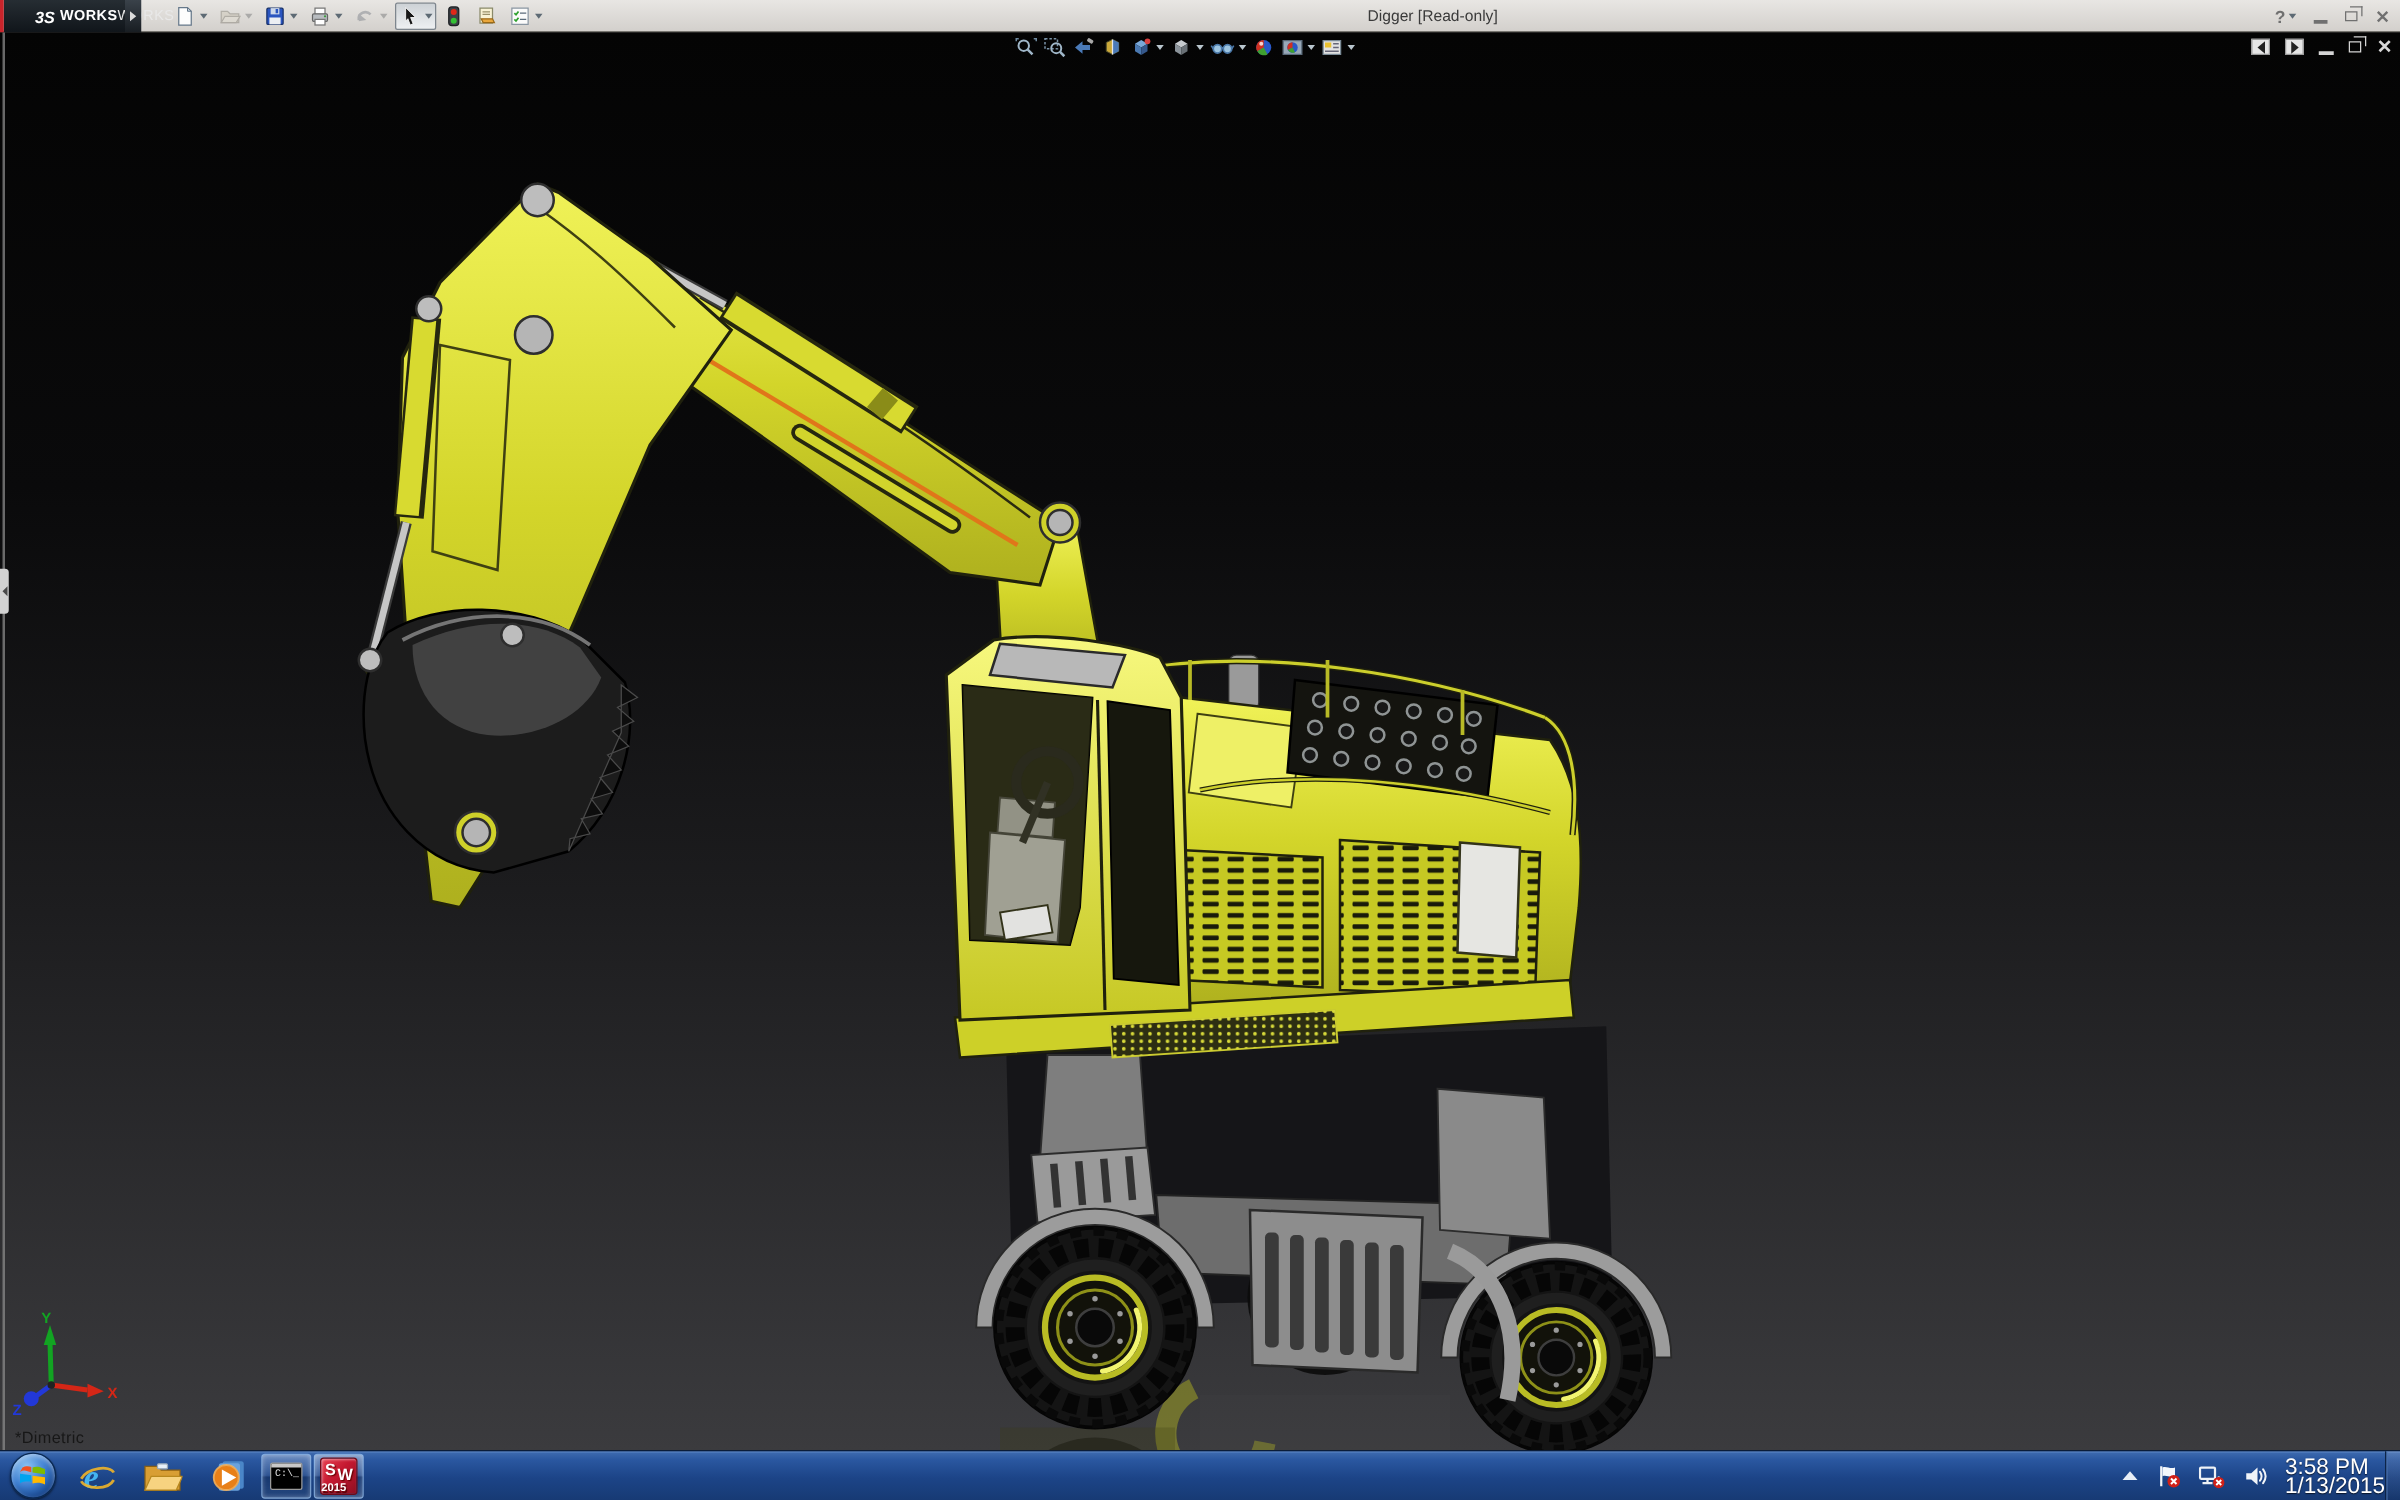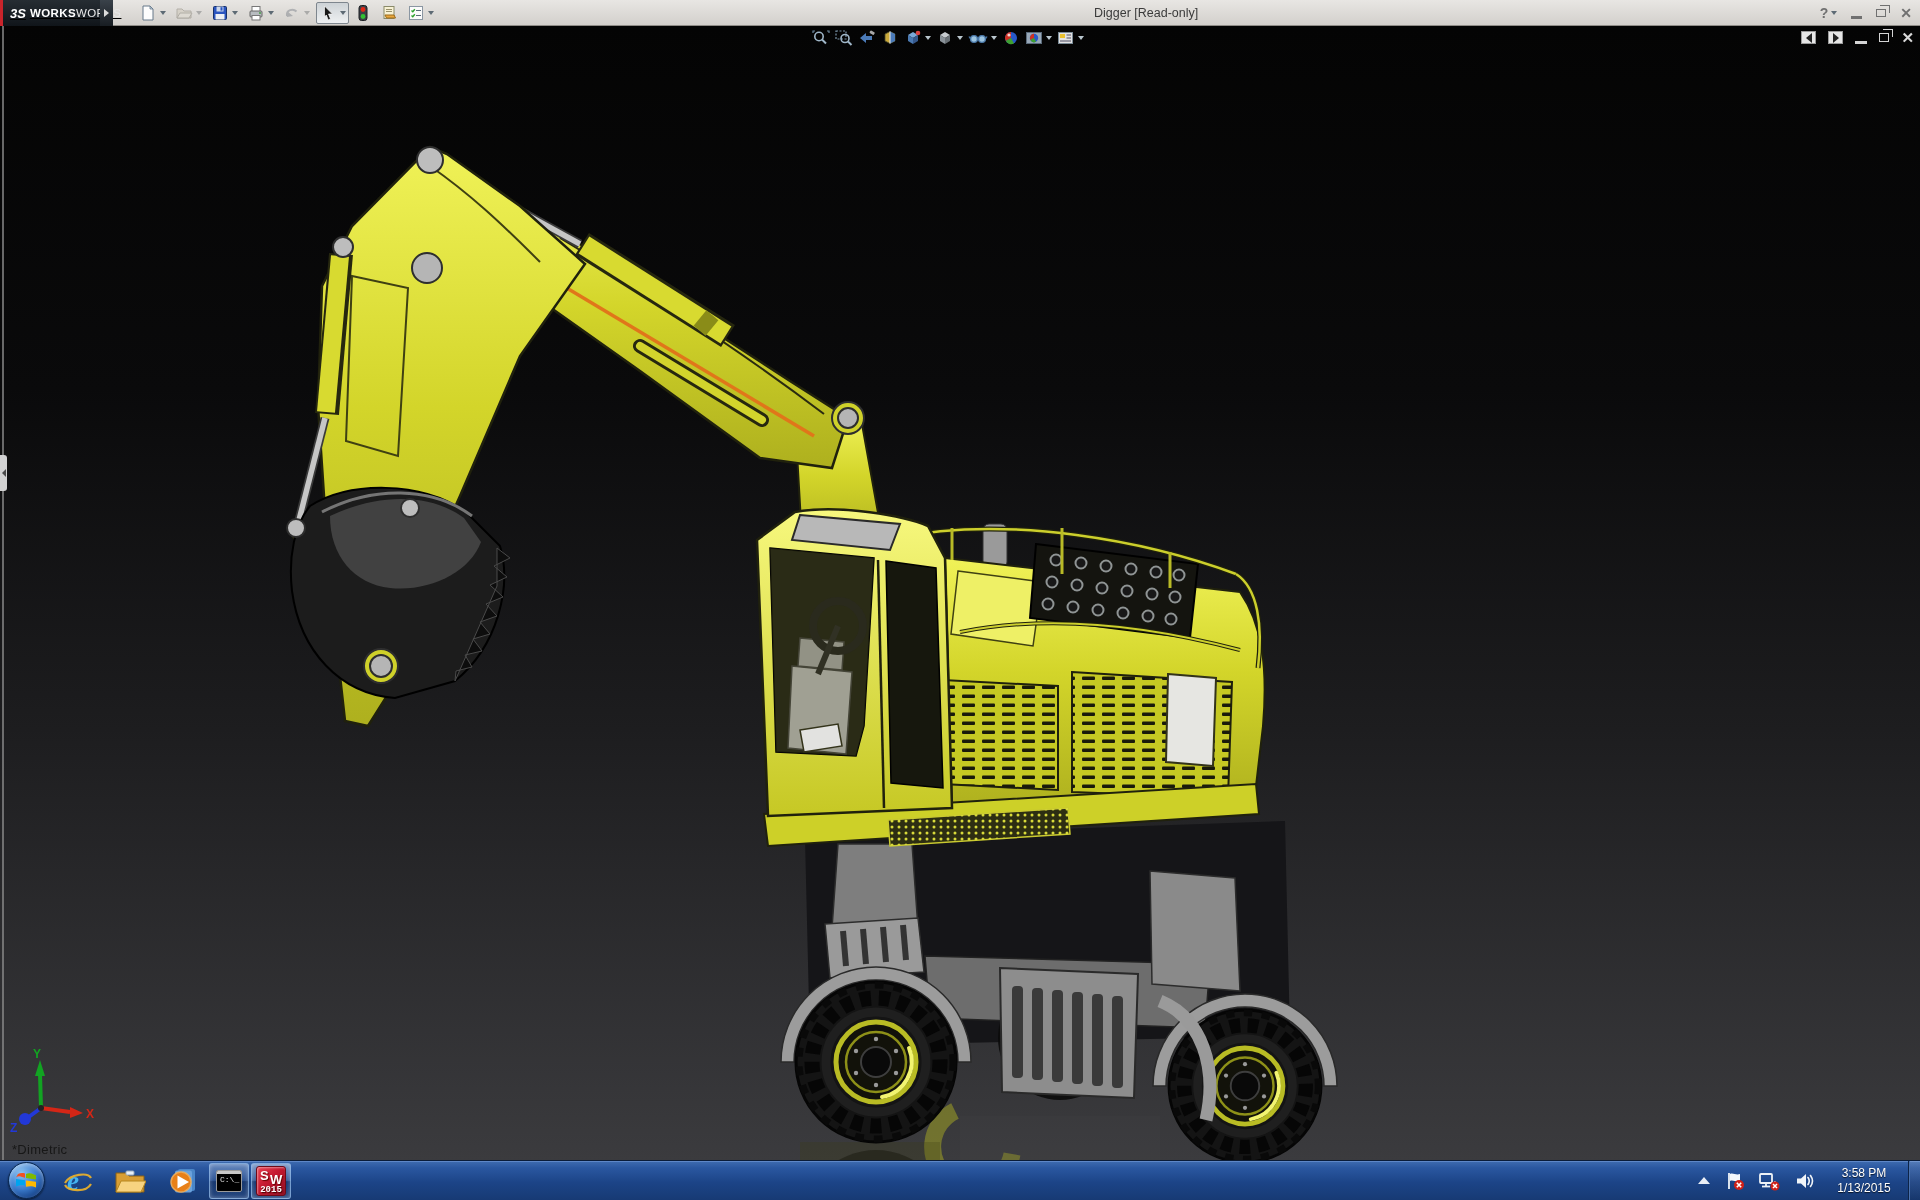--- a/index.html
+++ b/index.html
@@ -4,21 +4,21 @@
 <style>
   * { margin:0; padding:0; box-sizing:border-box; }
   html,body { width:1920px; height:1200px; overflow:hidden; background:#000;
     font-family:"Liberation Sans", sans-serif; }
 
   
   #titlebar { position:absolute; top:0; left:0; width:1920px; height:26px;
     background:linear-gradient(#e8e6e3,#d3d0cc); border-bottom:1px solid #8f8c87; }
   #brand { position:absolute; left:0; top:0; height:26px; width:100px;
     background:linear-gradient(#262d33,#10151a); display:flex; align-items:center;
-    padding-left:7px; border-left:3px solid #c9242b;text-decoration:underline; }
+    padding-left:25px; border-left:3px solid #c9242b; }
   #brand .mark { color:#fff; font-weight:bold; font-style:italic; font-size:13px; margin-right:4px; }
   #brand .b1 { color:#fff; font-weight:bold; font-size:11.5px; letter-spacing:.4px; }
   #brand .b2 { color:#e8e8e8; font-weight:normal; font-size:11.5px; letter-spacing:.4px; }
   #brand-expand { position:absolute; left:100px; top:0; width:13px; height:26px;
     background:linear-gradient(#3a424a,#181d22); display:flex; align-items:center; justify-content:center; }
   #brand-expand .tri { width:0; height:0; border-left:5px solid #dcdcdc;
     border-top:4px solid transparent; border-bottom:4px solid transparent; }
   #main-tools { position:absolute; left:136px; top:1px; height:24px; display:flex; align-items:center; gap:3px; }
   .tbtn { height:22px; display:flex; align-items:center; padding:0 2px; gap:2px; border:1px solid transparent; }
   .tbtn.pressed { border:1px solid #7e868e; border-radius:2px;
@@ -78,25 +78,25 @@
     border:1px solid #0a2850; box-shadow:inset 0 2px 4px rgba(255,255,255,.5), 0 1px 2px rgba(0,0,0,.6);
     display:flex; align-items:center; justify-content:center; }
   #cmd-icon { width:26px; height:22px; background:#000; border:1px solid #9a9a9a; border-radius:2px;
     font-family:"Liberation Mono", monospace; font-size:8px; color:#e0e0e0; padding:2px 2px 0 3px; }
   #cmd-icon .bar { height:3px; background:#c8c8c8; margin:-2px -2px 1px -3px; border-radius:1px 1px 0 0; }
   #sw-icon { width:30px; height:30px; border-radius:3px; position:relative;
     background:linear-gradient(135deg,#e84050 0%,#c41830 45%,#8e0f22 100%);
     border:1px solid #6e0a18; box-shadow:inset 1px 1px 2px rgba(255,255,255,.45); }
   #sw-icon .s { position:absolute; left:3px; top:1px; color:#fff; font-weight:bold; font-size:13px; text-shadow:1px 1px 1px #600; }
   #sw-icon .w { position:absolute; left:13px; top:5px; color:#fff; font-weight:bold; font-size:13px; text-shadow:1px 1px 1px #600; }
-  #sw-icon .yr { position:absolute; left:0; right:0; bottom:0px; text-align:center; color:#fff;
-    font-weight:bold; font-size:9px; text-shadow:1px 1px 1px #400;font-family:Liberation Mono, monospace; }
+  #sw-icon .yr { position:absolute; left:0; right:0; bottom:0px; color:#fff;
+    font-weight:bold; font-size:9px; text-shadow:1px 1px 1px #400; }
   #tray { margin-left:auto; display:flex; align-items:center; height:40px; }
   .tray-ico { margin:0 7px; display:flex; align-items:center; }
-  #clock { width:72px; text-align:center; color:#fff; font-size:12px; line-height:15px;
+  #clock { width:72px; text-align:left; color:#fff; font-size:18px; line-height:15px;
     text-shadow:0 1px 1px rgba(0,0,0,.7); margin:0 8px 0 6px; }
   #show-desktop { width:12px; height:40px; border-left:1px solid #0d2448;
     box-shadow:inset 1px 0 0 #4a72ae; background:linear-gradient(rgba(255,255,255,.12),rgba(0,0,0,.08)); }
 </style>
 </head>
 <body>
 
 <div id="titlebar">
   <div id="brand">
     <span class="mark">3S</span>

